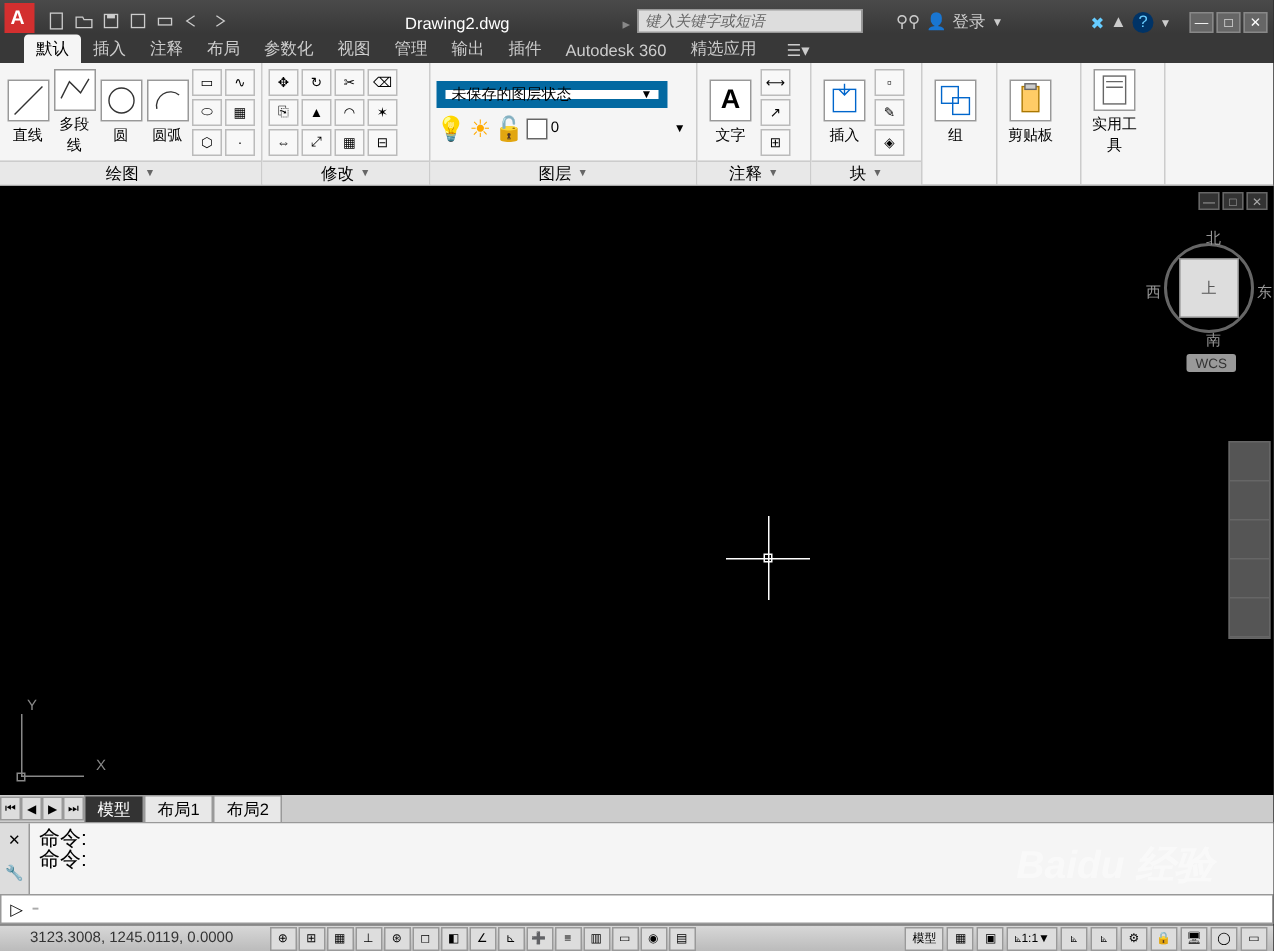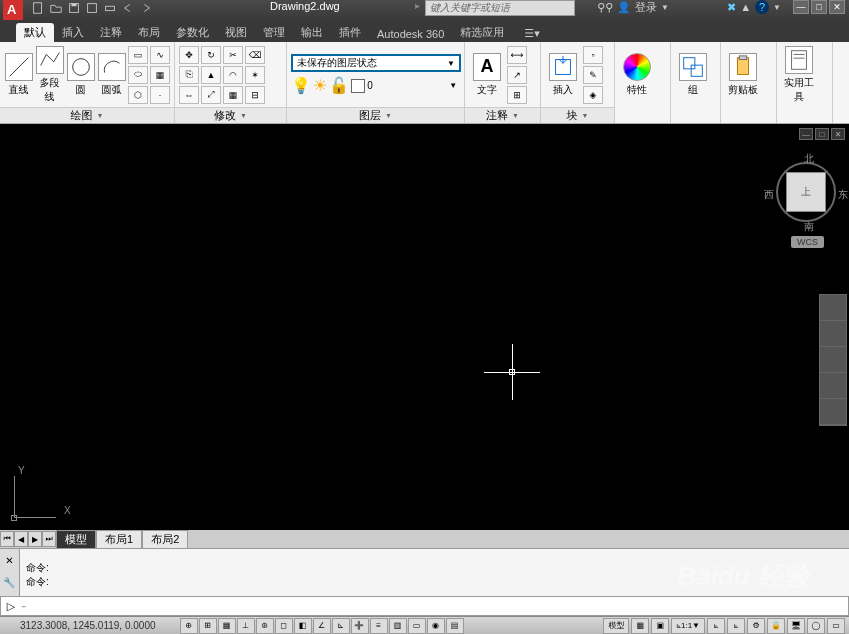--- a/index.html
+++ b/index.html
@@ -1,19 +1,19 @@
 <!DOCTYPE html>
 <html><head>
 <meta charset="utf-8">
 <style>
 * { margin: 0; padding: 0; box-sizing: border-box; font-family: "Microsoft YaHei", Arial, sans-serif; }
 body { width: 849px; height: 634px; background: #5a5a5a; overflow: hidden; position: relative; }
 
 
-.title-bar { height: 22px; background: linear-gradient(#4a4a4a, #383838); display: flex; align-items: flex-start; color: #ccc; font-size: 11px; position: relative; text-decoration: underline; }
+.title-bar { height: 22px; background: linear-gradient(#4a4a4a, #383838); display: flex; align-items: flex-end; color: #ccc; font-size: 11px; position: relative; text-decoration: underline; }
 .app-logo { width: 20px; height: 20px; background: #d32f2f; margin: 0 3px; position: relative; }
 .app-logo::after { content: "A"; color: #fff; font-weight: bold; position: absolute; left: 4px; top: 2px; font-size: 13px; }
 .qat { display: flex; gap: 2px; margin-left: 4px; }
 .qat-btn { width: 16px; height: 16px; display: flex; align-items: center; justify-content: center; cursor: pointer; }
 .title-text { position: absolute; left: 270px; color: #fff; }
 .search-box { position: absolute; left: 425px; width: 150px; height: 16px; background: #ddd; border: 1px solid #999; font-size: 10px; padding: 0 4px; color: #666; font-style: italic; }
 .login-area { position: absolute; right: 180px; display: flex; align-items: center; gap: 4px; color: #ccc; }
 .title-right { position: absolute; right: 4px; display: flex; gap: 4px; align-items: center; }
 .win-controls { display: flex; gap: 2px; margin-left: 8px; }
 .win-btn { width: 16px; height: 14px; background: #666; border: 1px solid #888; color: #fff; font-size: 9px; display: flex; align-items: center; justify-content: center; cursor: pointer; }
@@ -28,21 +28,21 @@
 .ribbon-panel { border-right: 1px solid #ccc; display: flex; flex-direction: column; }
 .panel-body { flex: 1; display: flex; align-items: center; padding: 2px 4px; gap: 2px; }
 .panel-title { height: 16px; background: #e8e8e8; font-size: 11px; text-align: center; border-top: 1px solid #ccc; display: flex; align-items: center; justify-content: center; gap: 4px; }
 .panel-title::after { content: "▼"; font-size: 7px; color: #666; }
 .big-btn { display: flex; flex-direction: column; align-items: center; width: 36px; cursor: pointer; gap: 2px; }
 .big-btn-icon { width: 28px; height: 28px; border: 1px solid #999; background: #fff; position: relative; }
 .big-btn-label { font-size: 10px; text-align: center; }
 .small-grid { display: flex; flex-direction: column; gap: 2px; }
 .small-row { display: flex; gap: 2px; }
 .small-btn { width: 20px; height: 18px; border: 1px solid #bbb; background: #f8f8f8; cursor: pointer; font-size: 9px; display: flex; align-items: center; justify-content: center; }
-.layer-combo { width: 170px; height: 18px; border: 2px solid #0369a1; background: #fff; font-size: 10px; padding: 0 4px; display: flex; align-items: center; }
+.layer-combo { width: 154px; height: 18px; border: 6px solid #0369a1; background: #fff; font-size: 10px; padding: 0 4px; display: flex; align-items: center; }
 .layer-row2 { display: flex; gap: 2px; align-items: center; margin-top: 2px; }
 .layer-swatch { width: 14px; height: 14px; border: 1px solid #666; }
 
 
 .draw-area { position: absolute; top: 124px; left: 0; right: 0; height: 406px; background: #000; }
 .draw-controls { position: absolute; top: 4px; right: 4px; display: flex; gap: 2px; }
 .draw-ctrl-btn { width: 14px; height: 12px; background: #333; border: 1px solid #666; color: #aaa; font-size: 8px; display: flex; align-items: center; justify-content: center; cursor: pointer; }
 .crosshair { position: absolute; left: 512px; top: 248px; }
 .crosshair::before { content: ""; position: absolute; width: 56px; height: 1px; background: #fff; left: -28px; }
 .crosshair::after { content: ""; position: absolute; width: 1px; height: 56px; background: #fff; top: -28px; }
@@ -73,21 +73,21 @@
 .layout-tabs { position: absolute; top: 530px; left: 0; right: 0; height: 18px; background: #ccc; display: flex; align-items: center; font-size: 11px; }
 .layout-nav { display: flex; }
 .layout-nav-btn { width: 14px; height: 16px; background: #ddd; border: 1px solid #999; cursor: pointer; font-size: 8px; display: flex; align-items: center; justify-content: center; }
 .layout-tab { padding: 1px 8px; background: #e8e8e8; border: 1px solid #999; cursor: pointer; }
 .layout-tab.active { background: #333; color: #fff; }
 
 
 .cmd-area { position: absolute; top: 548px; left: 0; right: 0; height: 48px; background: #f5f5f5; border-top: 1px solid #999; display: flex; }
 .cmd-side { width: 20px; background: #ddd; border-right: 1px solid #999; display: flex; flex-direction: column; }
 .cmd-side-btn { height: 22px; cursor: pointer; font-size: 10px; display: flex; align-items: center; justify-content: center; }
-.cmd-history { flex: 1; font-size: 10px; padding: 12px 6px; background: #f5f5f5; line-height: 14px; }
+.cmd-history { flex: 1; font-size: 14px; padding: 2px 6px; background: #f5f5f5; line-height: 14px; }
 .cmd-input-row { position: absolute; top: 596px; left: 0; right: 0; height: 20px; background: #fff; border: 1px solid #999; display: flex; align-items: center; }
 .cmd-prompt { width: 20px; text-align: center; font-size: 11px; }
 .cmd-input { flex: 1; font-size: 11px; font-style: italic; color: #888; padding-left: 4px; }
 
 
 .status-bar { position: absolute; bottom: 0; left: 0; right: 0; height: 18px; background: linear-gradient(#d8d8d8, #bbb); display: flex; align-items: center; font-size: 10px; border-top: 1px solid #888; }
 .coords { padding: 0 20px; color: #333; }
 .status-btns { display: flex; gap: 1px; margin-left: 4px; }
 .status-btn { width: 18px; height: 16px; background: #ddd; border: 1px solid #999; cursor: pointer; font-size: 8px; display: flex; align-items: center; justify-content: center; }
 .status-right { position: absolute; right: 4px; display: flex; gap: 2px; align-items: center; }
@@ -306,29 +306,20 @@
             <div class="small-btn">✎</div>
           </div>
         <div class="small-row">
             <div class="small-btn">◈</div>
           </div>
       </div>
     </div>
     <div class="panel-title">块</div>
   </div>
 
-  <div class="ribbon-panel" style="width:56px">
-    <div class="panel-body">
-        <div class="big-btn">
-          <div class="big-btn-icon" style="background:conic-gradient(red,yellow,lime,cyan,blue,magenta,red);border-radius:50%"></div>
-          <span class="big-btn-label">特性</span>
-        </div>
-      </div>
-    <div class="panel-title" style="visibility:hidden">.</div>
-  </div>
   <div class="ribbon-panel" style="width:50px">
     <div class="panel-body">
         <div class="big-btn">
           <div class="big-btn-icon"><svg viewBox="0 0 28 28">
               <rect x="4" y="4" width="12" height="12" stroke="#06c" fill="none"></rect>
               <rect x="12" y="12" width="12" height="12" stroke="#06c" fill="none"></rect>
             </svg></div>
           <span class="big-btn-label">组</span>
         </div>
       </div>

